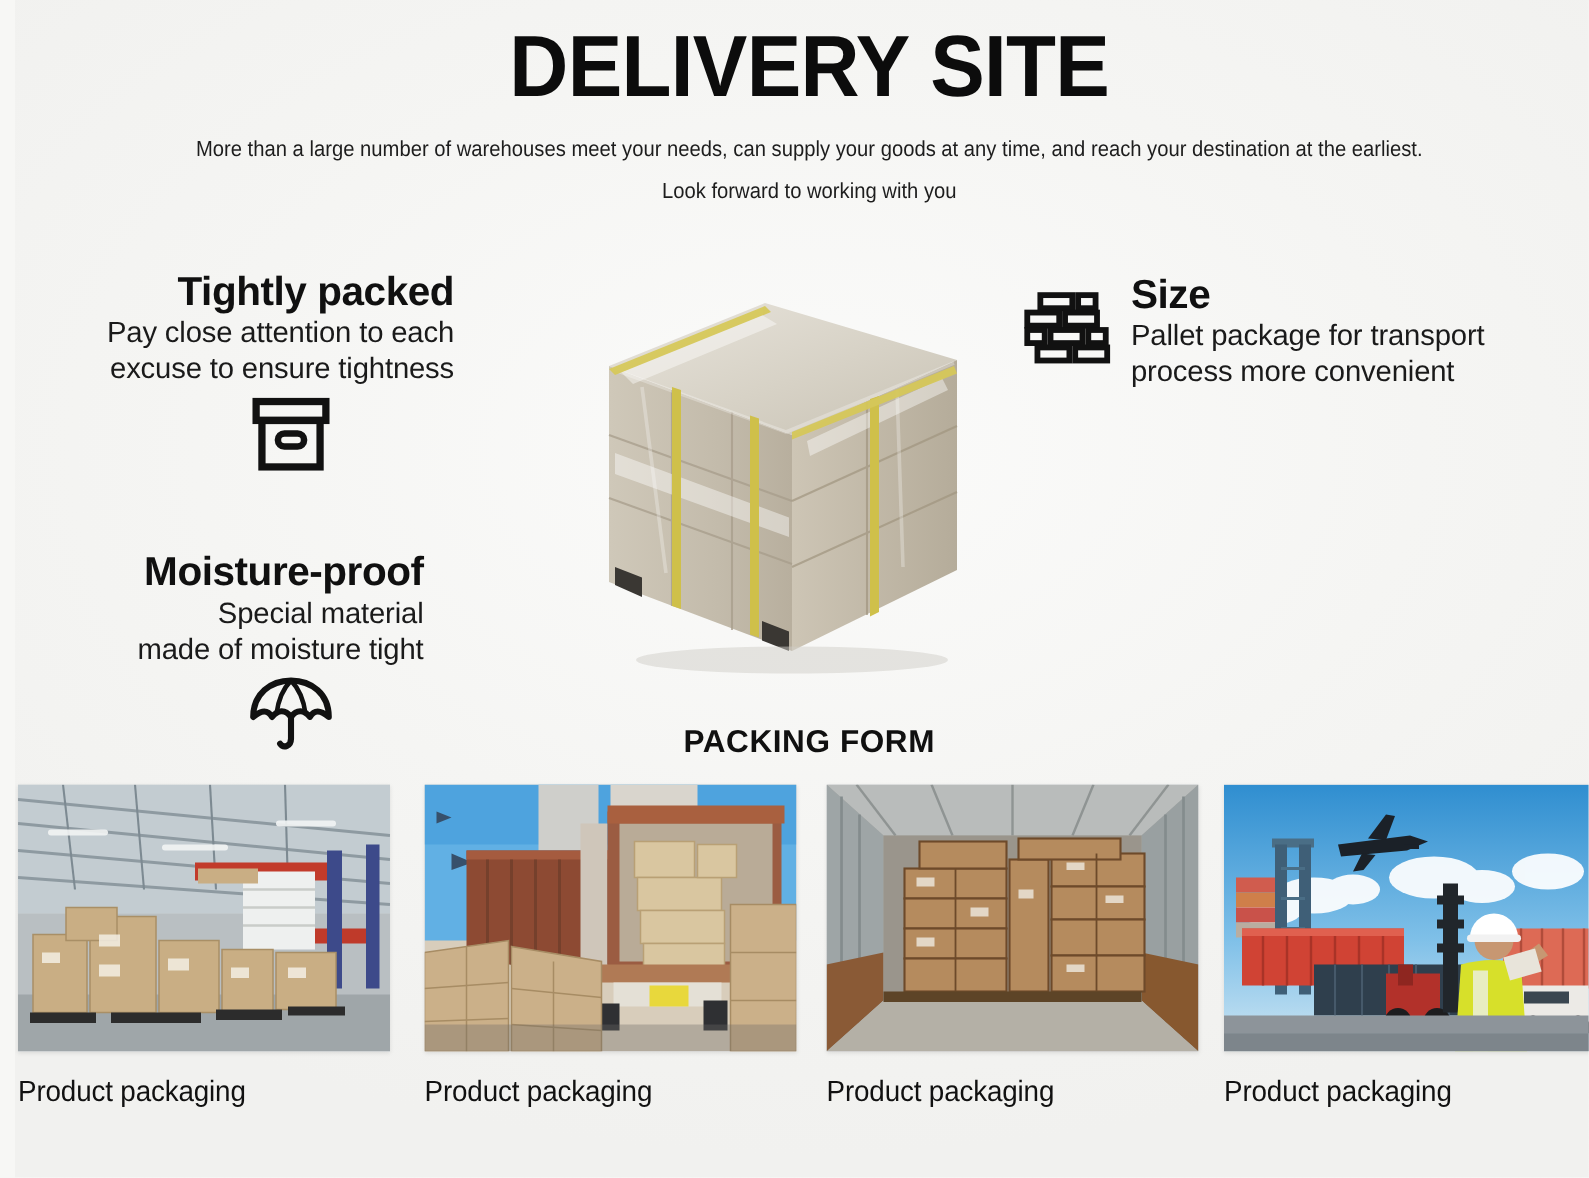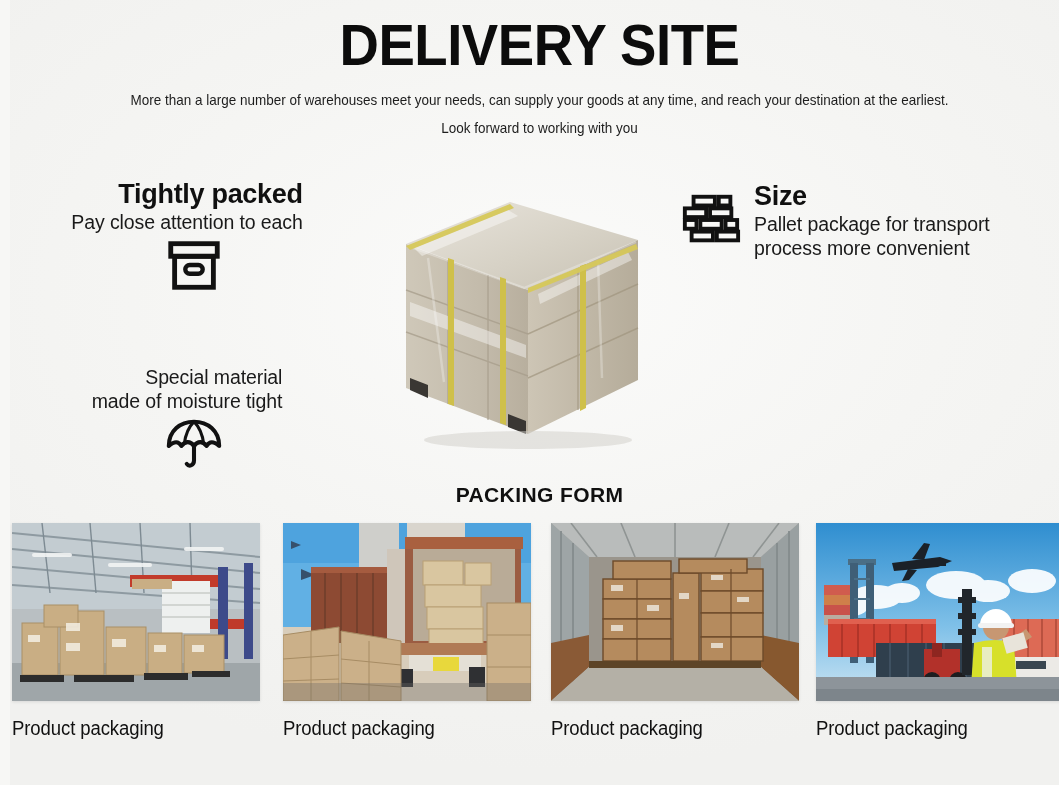--- a/index.html
+++ b/index.html
@@ -174,20 +174,21 @@
 <div class="page">
 
   <div class="title">DELIVERY SITE</div>
   <div class="subtitle-1">More than a large number of warehouses meet your needs, can supply your goods at any time, and reach your destination at the earliest.</div>
   <div class="subtitle-2">Look forward to working with you</div>
 
   <div class="feature feature-left" id="feat-tightly">
     <div class="feature-text">
       <div class="feature-title">Tightly packed</div>
       <div class="feature-desc">Pay close attention to each</div>
+      <div class="feature-desc">excuse to ensure tightness</div>
     </div>
     <div class="feature-icon">
       <svg viewBox="0 0 64 64" aria-hidden="true">
         <rect x="8" y="10" width="48" height="13" fill="none" stroke="#111" stroke-width="5"></rect>
         <rect x="12" y="23" width="40" height="32" fill="none" stroke="#111" stroke-width="5"></rect>
         <rect x="23" y="32" width="18" height="9" rx="4.5" fill="none" stroke="#111" stroke-width="4.5"></rect>
       </svg>
     </div>
   </div>
 
@@ -209,20 +210,21 @@
     </div>
     <div class="feature-text">
       <div class="feature-title">Size</div>
       <div class="feature-desc">Pallet package for transport</div>
       <div class="feature-desc">process more convenient</div>
     </div>
   </div>
 
   <div class="feature feature-left" id="feat-moisture">
     <div class="feature-text">
+      <div class="feature-title">Moisture-proof</div>
       <div class="feature-desc">Special material</div>
       <div class="feature-desc">made of moisture tight</div>
     </div>
     <div class="feature-icon">
       <svg viewBox="0 0 64 64" aria-hidden="true">
         <path d="M6 34 C6 18 18 9 32 9 C46 9 58 18 58 34 C52 29 48 29 45 34 C41 29 36 28.5 32 34 C28 28.5 23 29 19 34 C16 29 12 29 6 34 Z" fill="none" stroke="#111" stroke-width="4.2" stroke-linejoin="round"></path>
         <path d="M32 9 C26 15 23 24 22 32" fill="none" stroke="#111" stroke-width="3.2"></path>
         <path d="M32 9 C38 15 41 24 42 32" fill="none" stroke="#111" stroke-width="3.2"></path>
         <path d="M32 34 L32 49 C32 54 27 56 24.5 52.5" fill="none" stroke="#111" stroke-width="4.2" stroke-linecap="round"></path>
       </svg>

